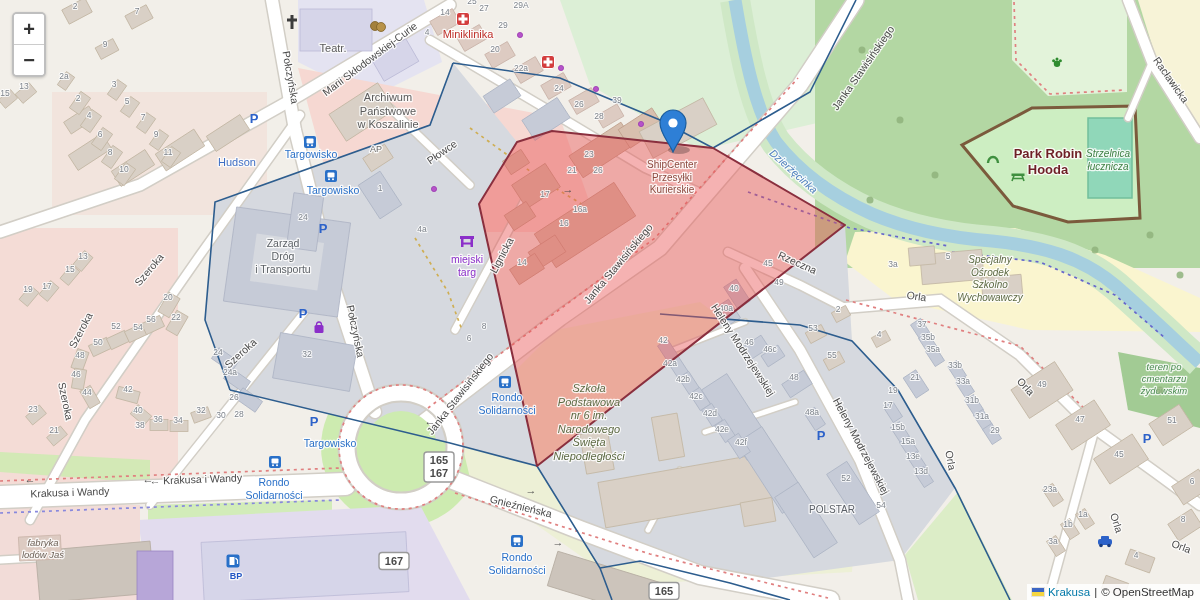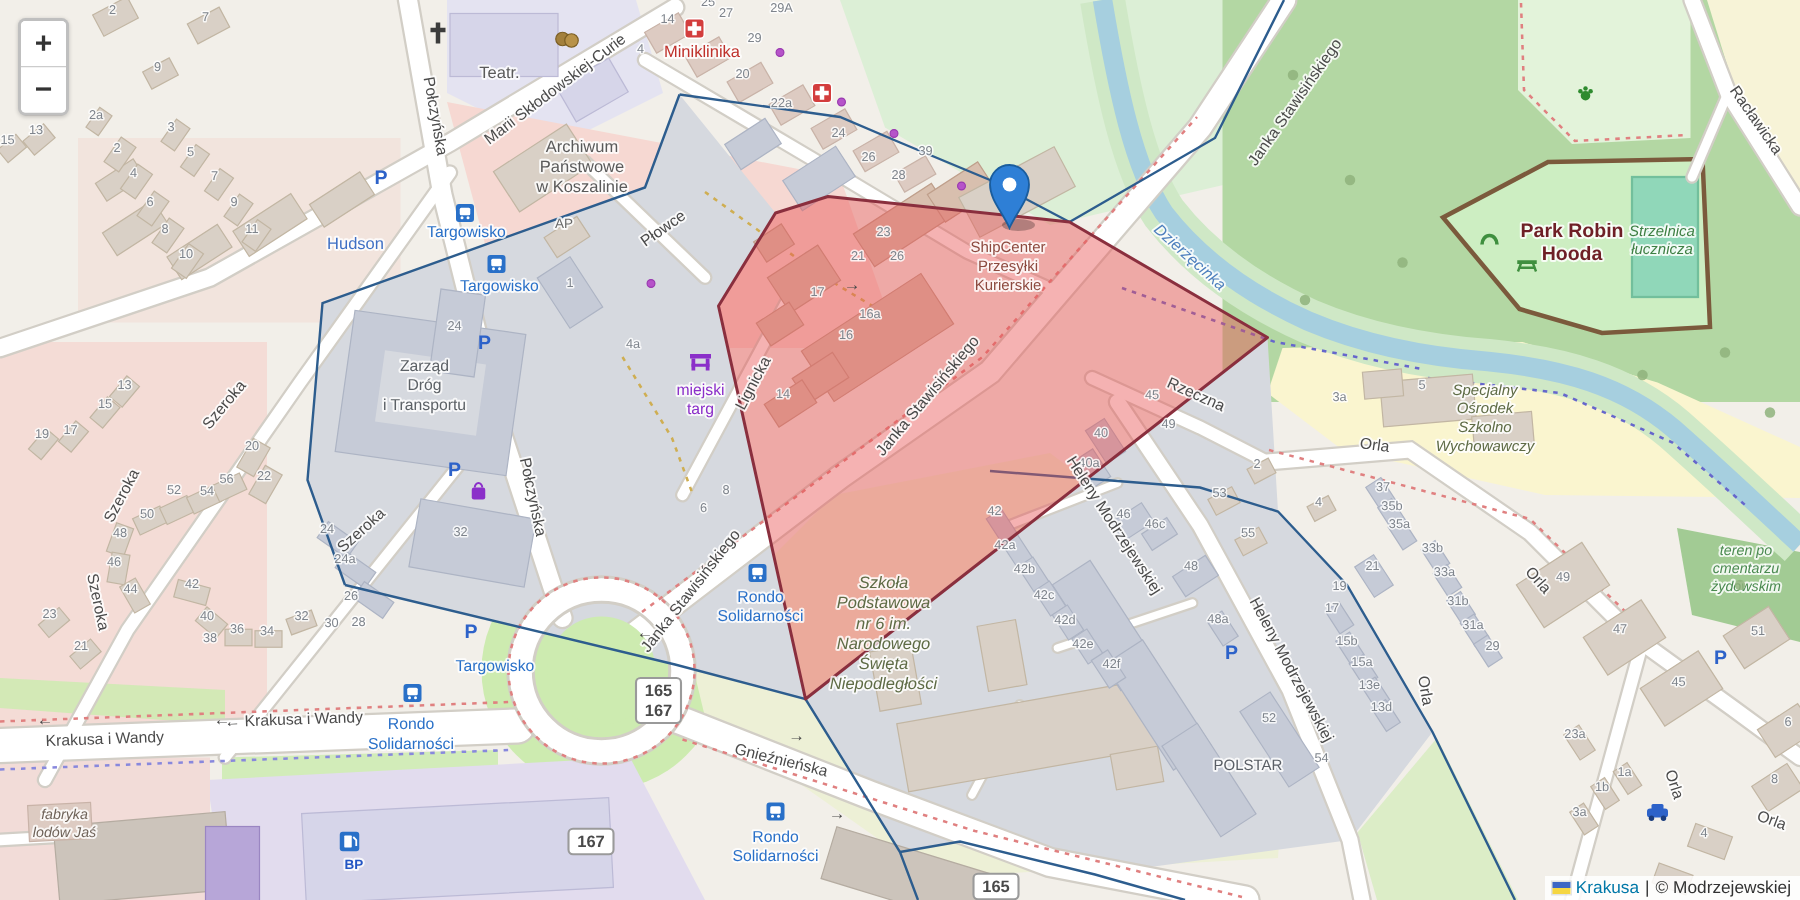--- a/index.html
+++ b/index.html
@@ -614,16 +614,16 @@
     <button>−</button>
   </div>
 
   <div class="attribution">
     <span class="flag">
         <span class="f-b"></span>
         <span class="f-y"></span>
       </span>
     <a>Krakusa</a>
     <span class="sep">|</span>
-    <span>© Modrzejewskiej</span>
+    <span>© OpenStreetMap</span>
   </div>
 
 </div>
 
 </body></html>

